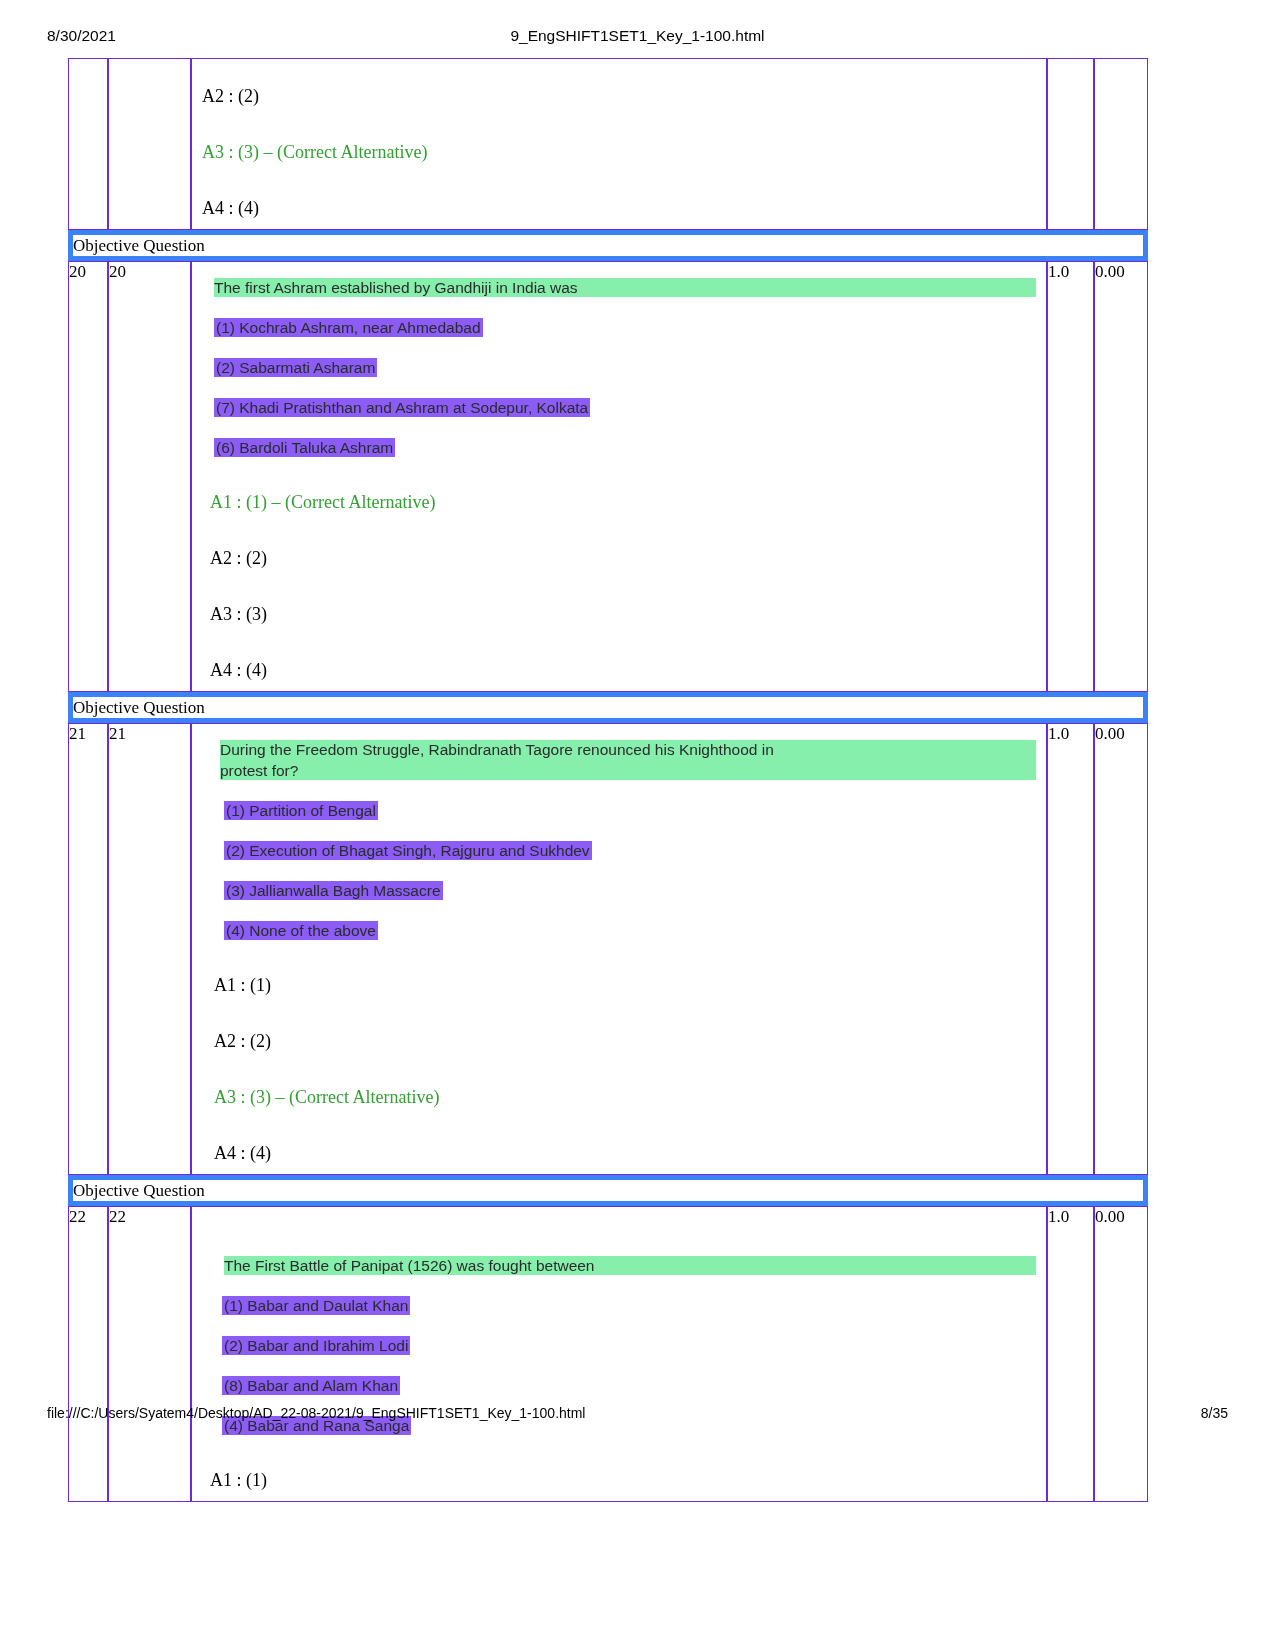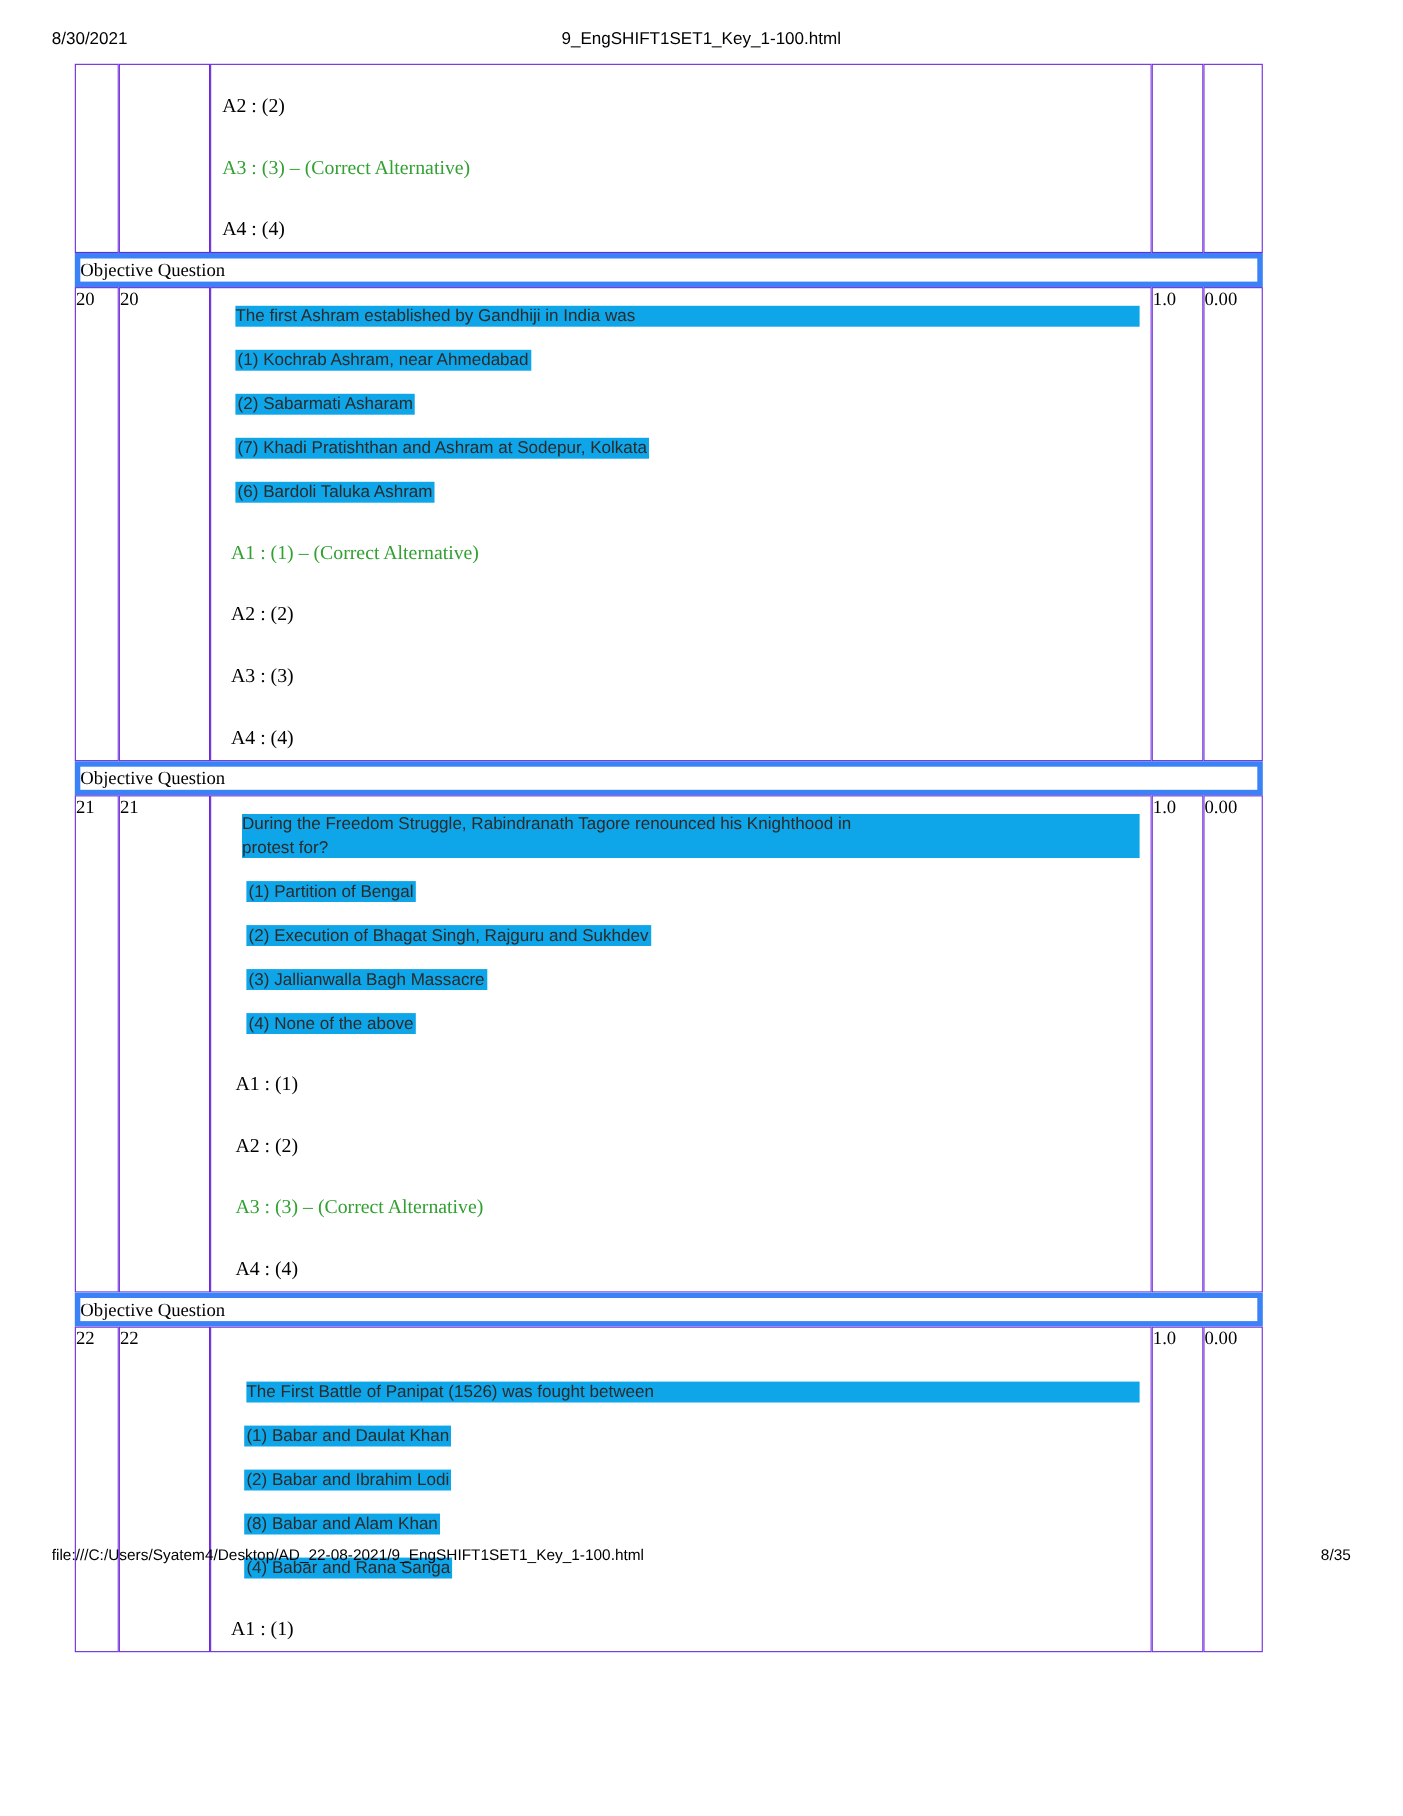--- a/index.html
+++ b/index.html
@@ -139,32 +139,32 @@
   
   .qimage {
     font-family: "Liberation Sans", "DejaVu Sans", sans-serif;
     font-size: 15.5px;
     color: #2b2b2b;
     line-height: 17px;
   }
   .qimage .qstem {
     display: block;
     margin: 10px 0 0 12px;
-    background: #0ea5e9;
+    background: #86efac;
     padding: 1px 0;
   }
   .qimage .qstem .ln {
     display: block;
     margin-top: 4px;
   }
   .qimage .qstem .ln:first-child { margin-top: 0; }
   .qimage .qopt {
     display: block;
     margin: 21px 0 0 12px;
-    background: #0ea5e9;
+    background: #8b5cf6;
     width: fit-content;
     padding: 1px 2px;
   }
 
   
   .akeys {
     margin-top: 34px;
   }
   .akey {
     font-family: "Liberation Serif", "DejaVu Serif", serif;

